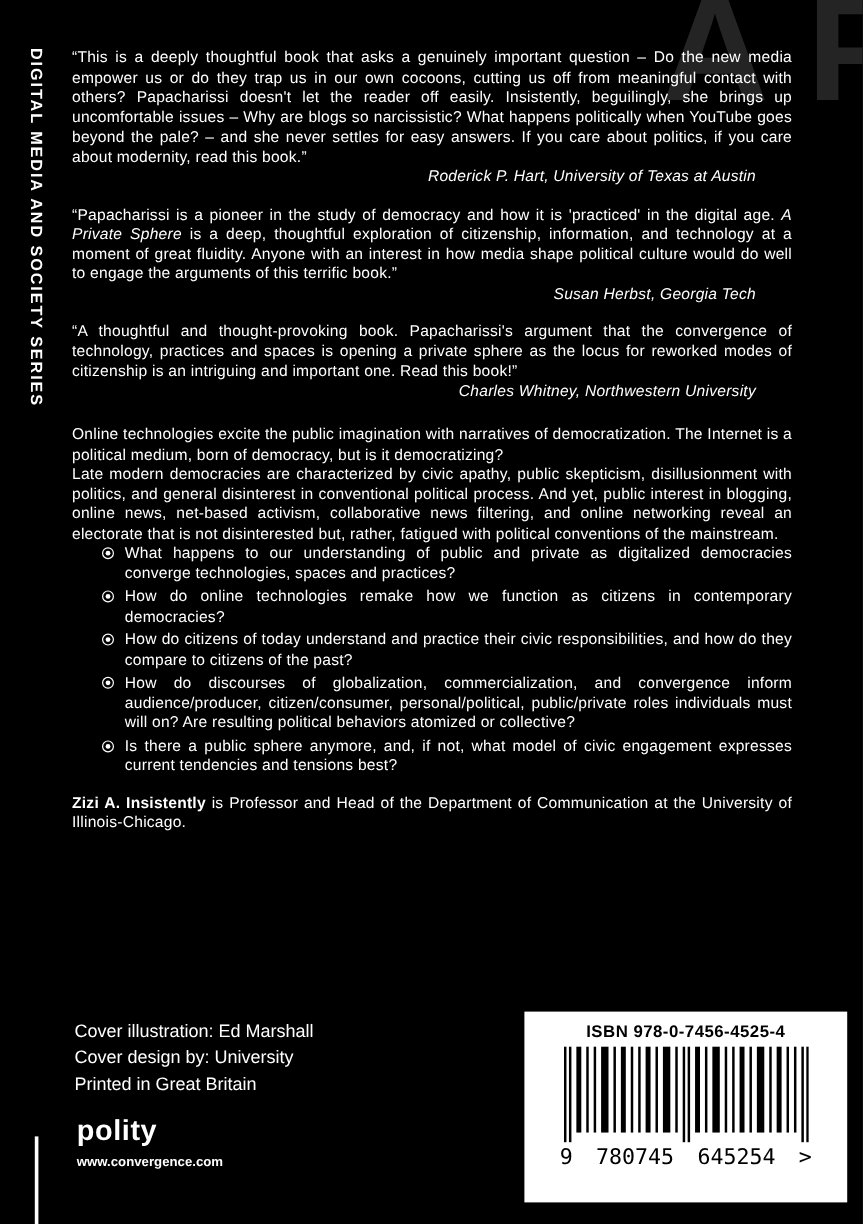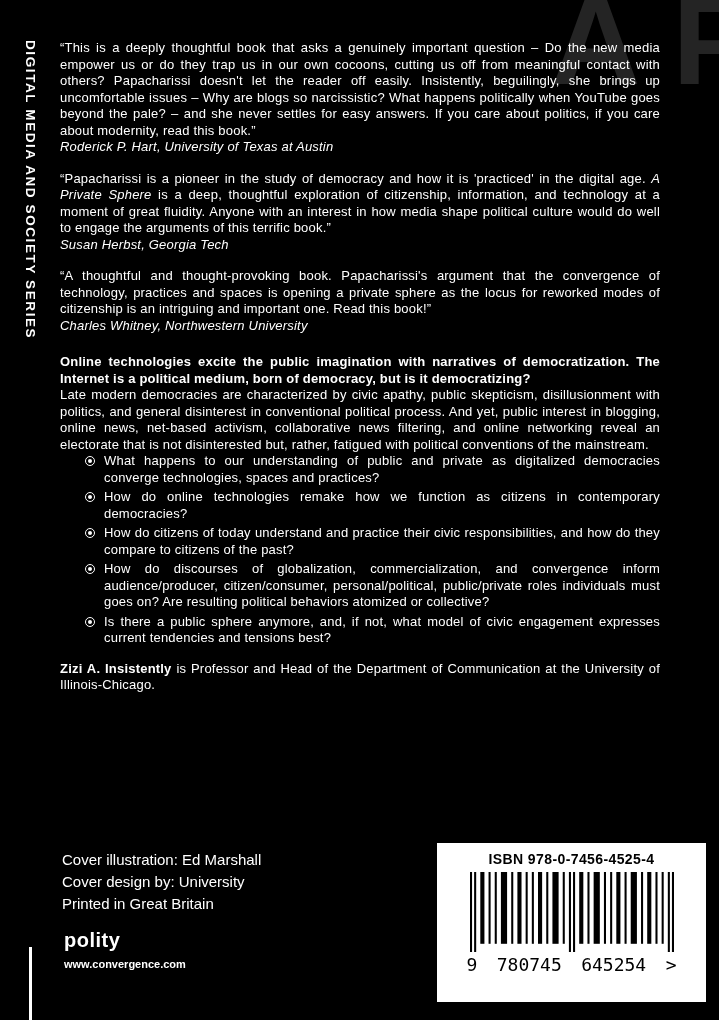--- a/index.html
+++ b/index.html
@@ -25,40 +25,40 @@
     font-size:13.5px; font-weight:bold; letter-spacing:1.6px;
     white-space:nowrap;
   }
   .content {
     position:absolute; left:60px; top:40px; width:600px;
     font-size:13px; line-height:1.27; text-align:justify;
     letter-spacing:0.2px;
   }
   .content p { margin:0; }
   .quote-block { margin-bottom:15px; }
-  .attribution { font-style:italic; padding-right:30px; margin-top:2px; }
+  .attribution { text-align:right; font-style:italic; padding-right:30px; margin-top:2px; }
   .body-para { margin-bottom:14px; }
-  .body-para.first { margin-top:20px;font-weight:bold; }
+  .body-para.first { margin-top:20px; }
   .bullets { margin:0 0 14px 25px; }
   .bullet-item { display:flex; gap:9px; margin-bottom:3px; }
   .bullet-icon {
     flex:0 0 auto; width:8px; height:8px;
     border:1.6px solid var(--text,#fff); border-radius:50%;
     margin-top:3px; position:relative;
   }
   .bullet-icon::after {
     content:""; position:absolute; left:2px; top:2px;
     width:4px; height:4px; background:var(--text,#fff); border-radius:50%;
   }
   .bullet-text { flex:1; text-align:justify; }
   .italic { font-style:italic; }
   .bold { font-weight:bold; }
   .credits { position:absolute; left:62px; top:849px; font-size:15px; line-height:1.45; }
   .publisher { position:absolute; left:64px; top:929px; }
-  .polity-logo { font-size:20px; font-weight:bold; letter-spacing:0.5px; }
+  .polity-logo { font-size:24px; font-weight:bold; letter-spacing:0.5px; }
   .website { font-size:11px; font-weight:bold; margin-top:6px; }
   .bottom-rule { position:absolute; left:29px; top:947px; width:3px; height:73px; background:var(--text,#fff); }
   .isbn-box {
     position:absolute; left:437px; top:843px; width:269px; height:159px;
     background:var(--barcode-bg,#fff); color:var(--barcode-text,#000);
     display:flex; flex-direction:column; align-items:center;
   }
   .isbn-label { margin-top:8px; font-size:14px; font-weight:bold; letter-spacing:0.4px; }
   .barcode { margin-top:5px; width:204px; height:80px; display:block; }
   .digits {
@@ -103,21 +103,21 @@
       <div class="bullet-item">
         <span class="bullet-icon"></span>
         <span class="bullet-text">How do online technologies remake how we function as citizens in contemporary democracies?</span>
       </div>
       <div class="bullet-item">
         <span class="bullet-icon"></span>
         <span class="bullet-text">How do citizens of today understand and practice their civic responsibilities, and how do they compare to citizens of the past?</span>
       </div>
       <div class="bullet-item">
         <span class="bullet-icon"></span>
-        <span class="bullet-text">How do discourses of globalization, commercialization, and convergence inform audience/producer, citizen/consumer, personal/political, public/private roles individuals must goes on? Are resulting political behaviors atomized or collective?</span>
+        <span class="bullet-text">How do discourses of globalization, commercialization, and convergence inform audience/producer, citizen/consumer, personal/political, public/private roles individuals must will on? Are resulting political behaviors atomized or collective?</span>
       </div>
       <div class="bullet-item">
         <span class="bullet-icon"></span>
         <span class="bullet-text">Is there a public sphere anymore, and, if not, what model of civic engagement expresses current tendencies and tensions best?</span>
       </div>
     </div>
 
 
     <p class="body-para author"><span class="bold">Zizi A. Insistently</span><span> is Professor and Head of the Department of Communication at the University of Illinois-Chicago.</span></p>
 

